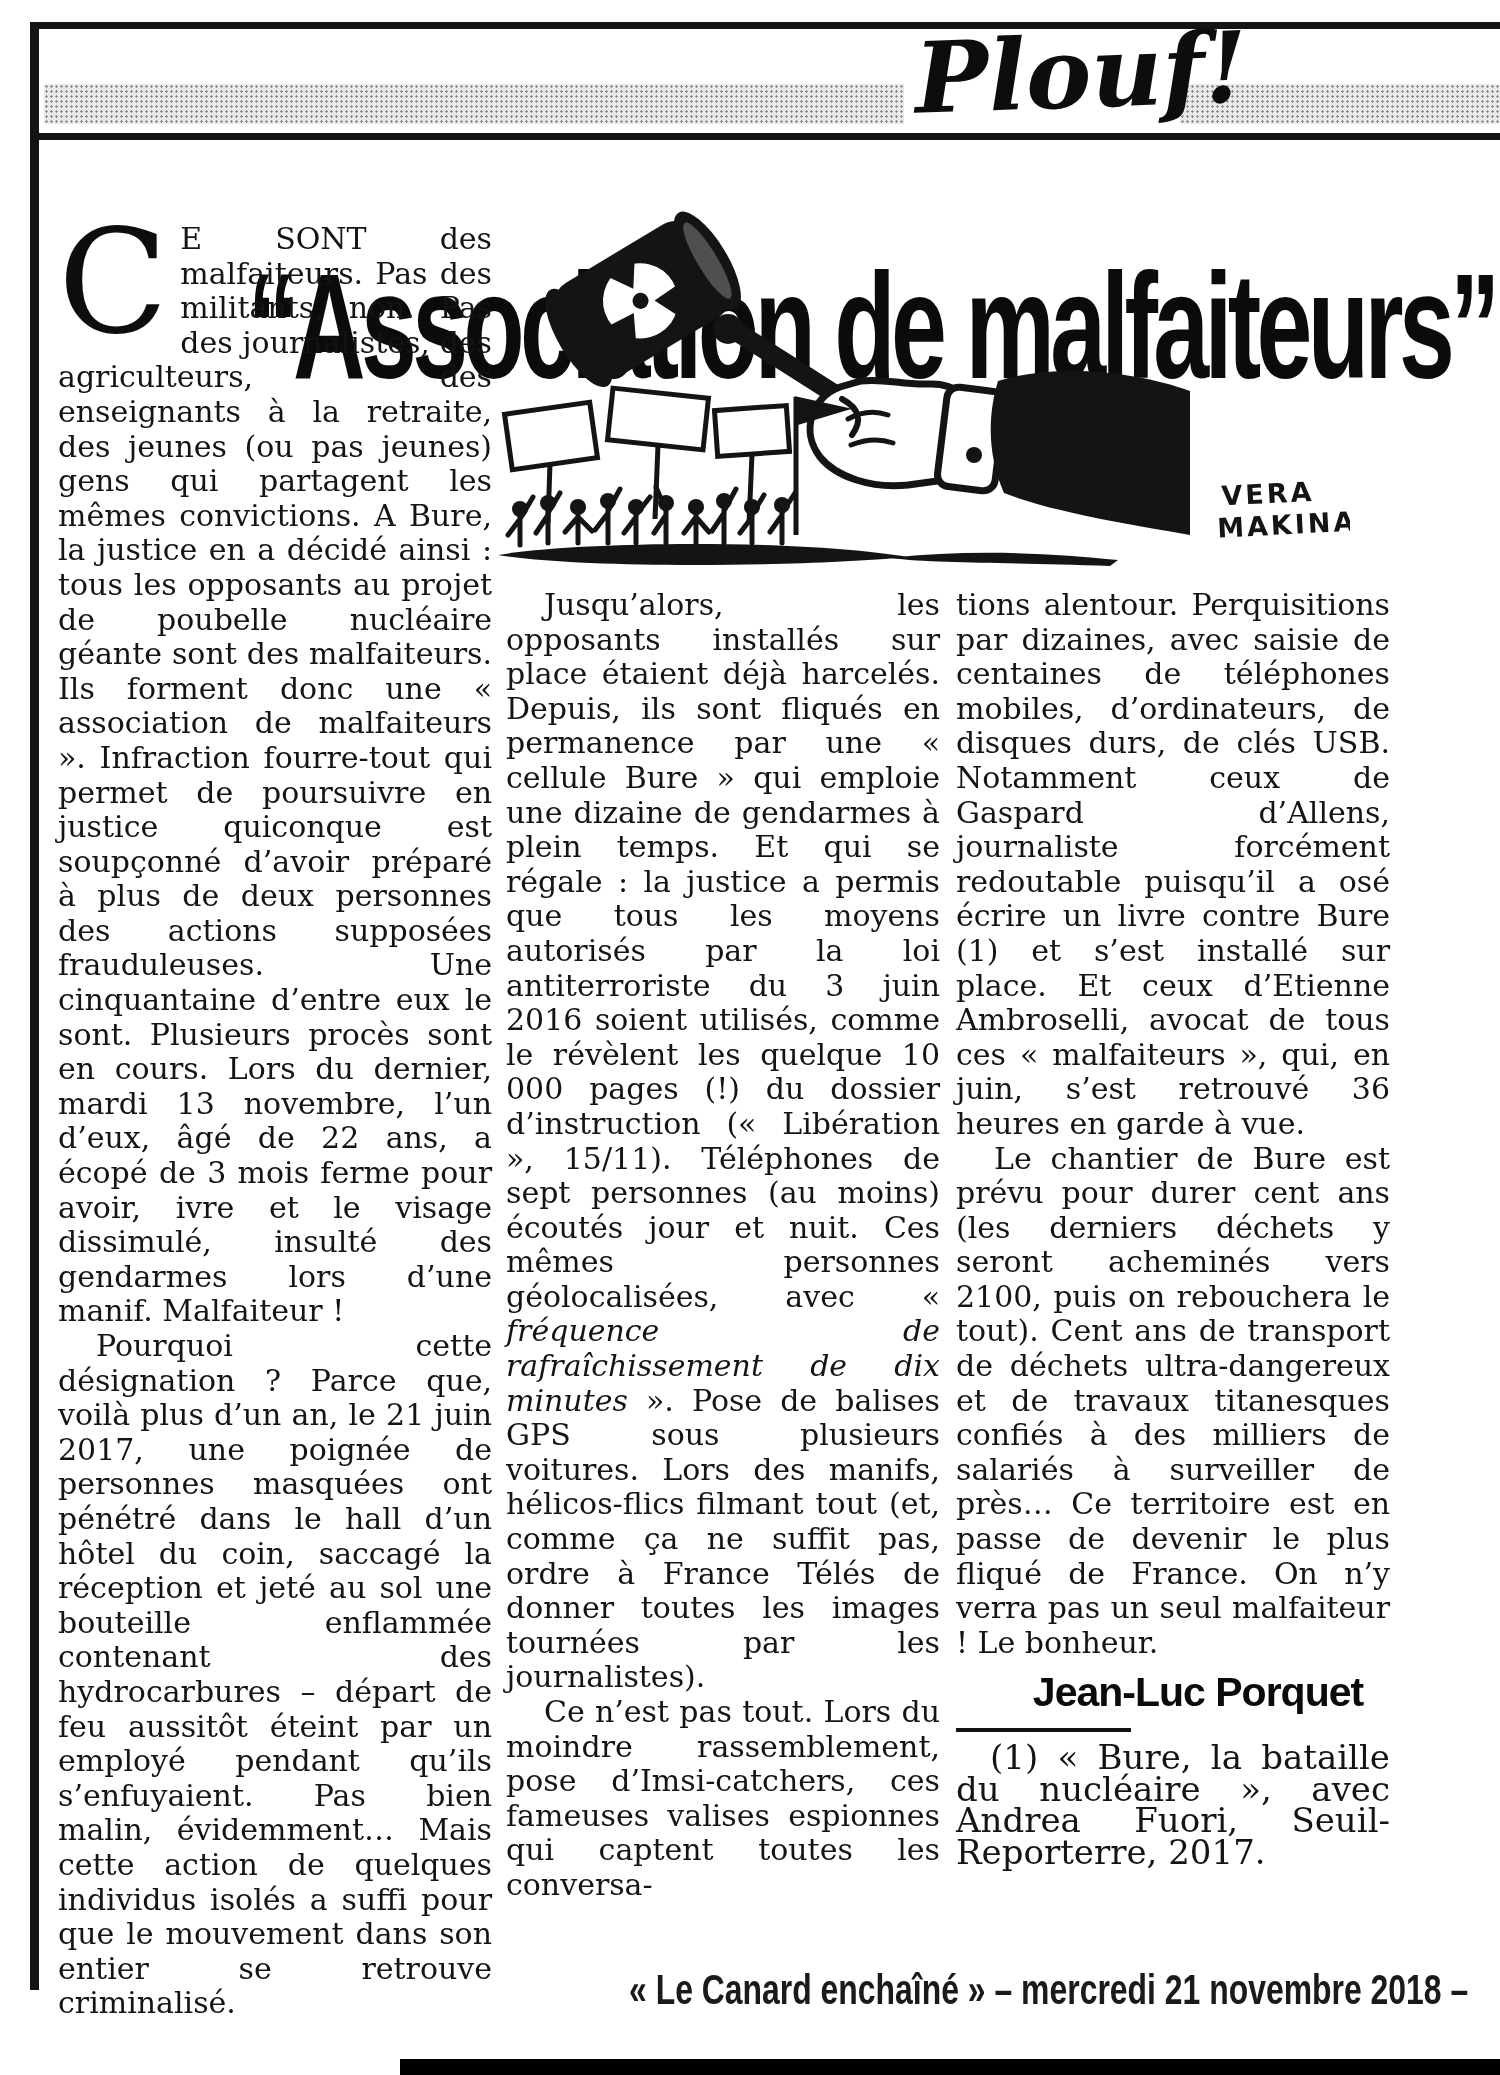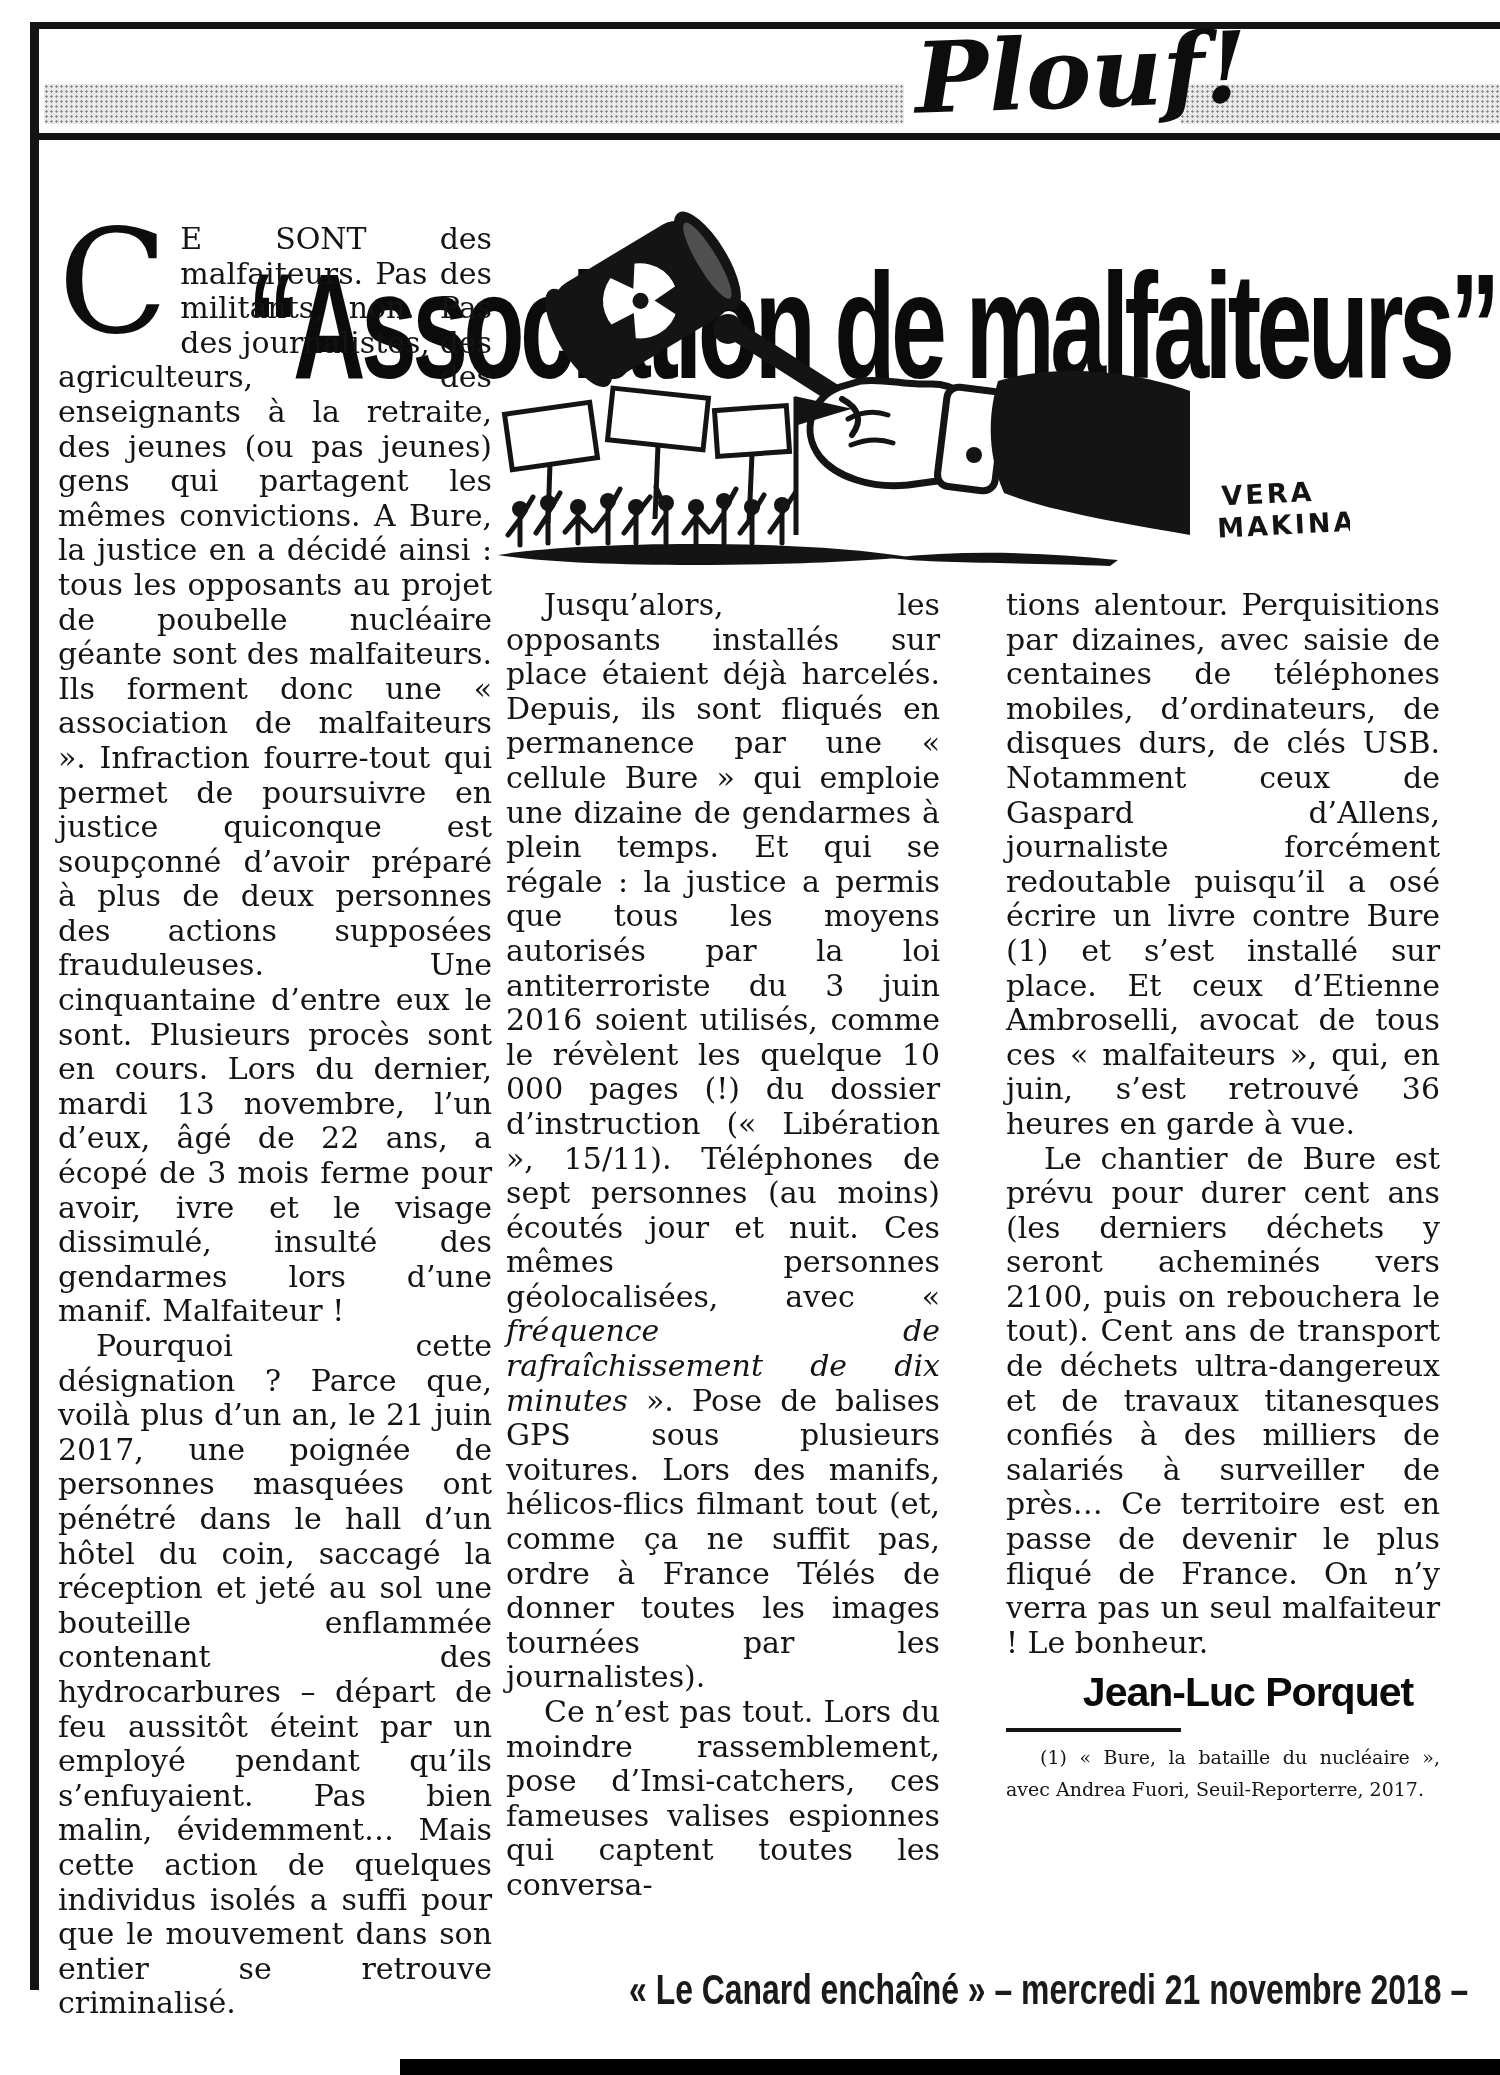--- a/index.html
+++ b/index.html
@@ -34,33 +34,33 @@
   }
   .col{
     position:absolute;width:434px;
     font-size:30px;line-height:34.6px;text-align:justify;
     color:#141414;
   }
   .col p{margin:0;padding:0;}
   .indent{text-indent:38px;}
   #col1{left:58px;top:222px;}
   #col2{left:506px;top:588px;}
-  #col3{left:1006px;top:588px;}
+  #col3{left:956px;top:588px;}
   .dropcap{
     float:left;font-size:144px;line-height:104px;
     padding:8px 12px 0 0;font-family:"DejaVu Serif",serif;color:#0d0d0d;
   }
   .it{font-style:italic;}
   .byline{
     font-family:"Liberation Sans",sans-serif;font-weight:900;
     font-size:41px;line-height:48px;text-align:center;margin:8px 0 8px 50px;
     letter-spacing:-1px;color:#0b0b0b;
   }
   .fn-rule{width:175px;height:4px;background:#141414;margin:12px 0 10px 0;}
-  .footnote{font-size:19px;line-height:31.5px;text-align:justify;text-indent:34px;}
+  .footnote{font-size:34px;line-height:31.5px;text-align:justify;text-indent:34px;}
   .footer{
     position:absolute;top:1966px;right:32px;
     font-family:"Liberation Sans",sans-serif;font-weight:700;
     font-size:42px;line-height:48px;white-space:nowrap;
     transform:scaleX(.76);transform-origin:100% 50%;color:#1a1a1a;
   }
   .bottom-bar{position:absolute;left:400px;right:0;bottom:0;height:16px;background:#000;}
   .cartoon{position:absolute;left:490px;top:205px;width:860px;height:378px;}
 </style>
 </head>

